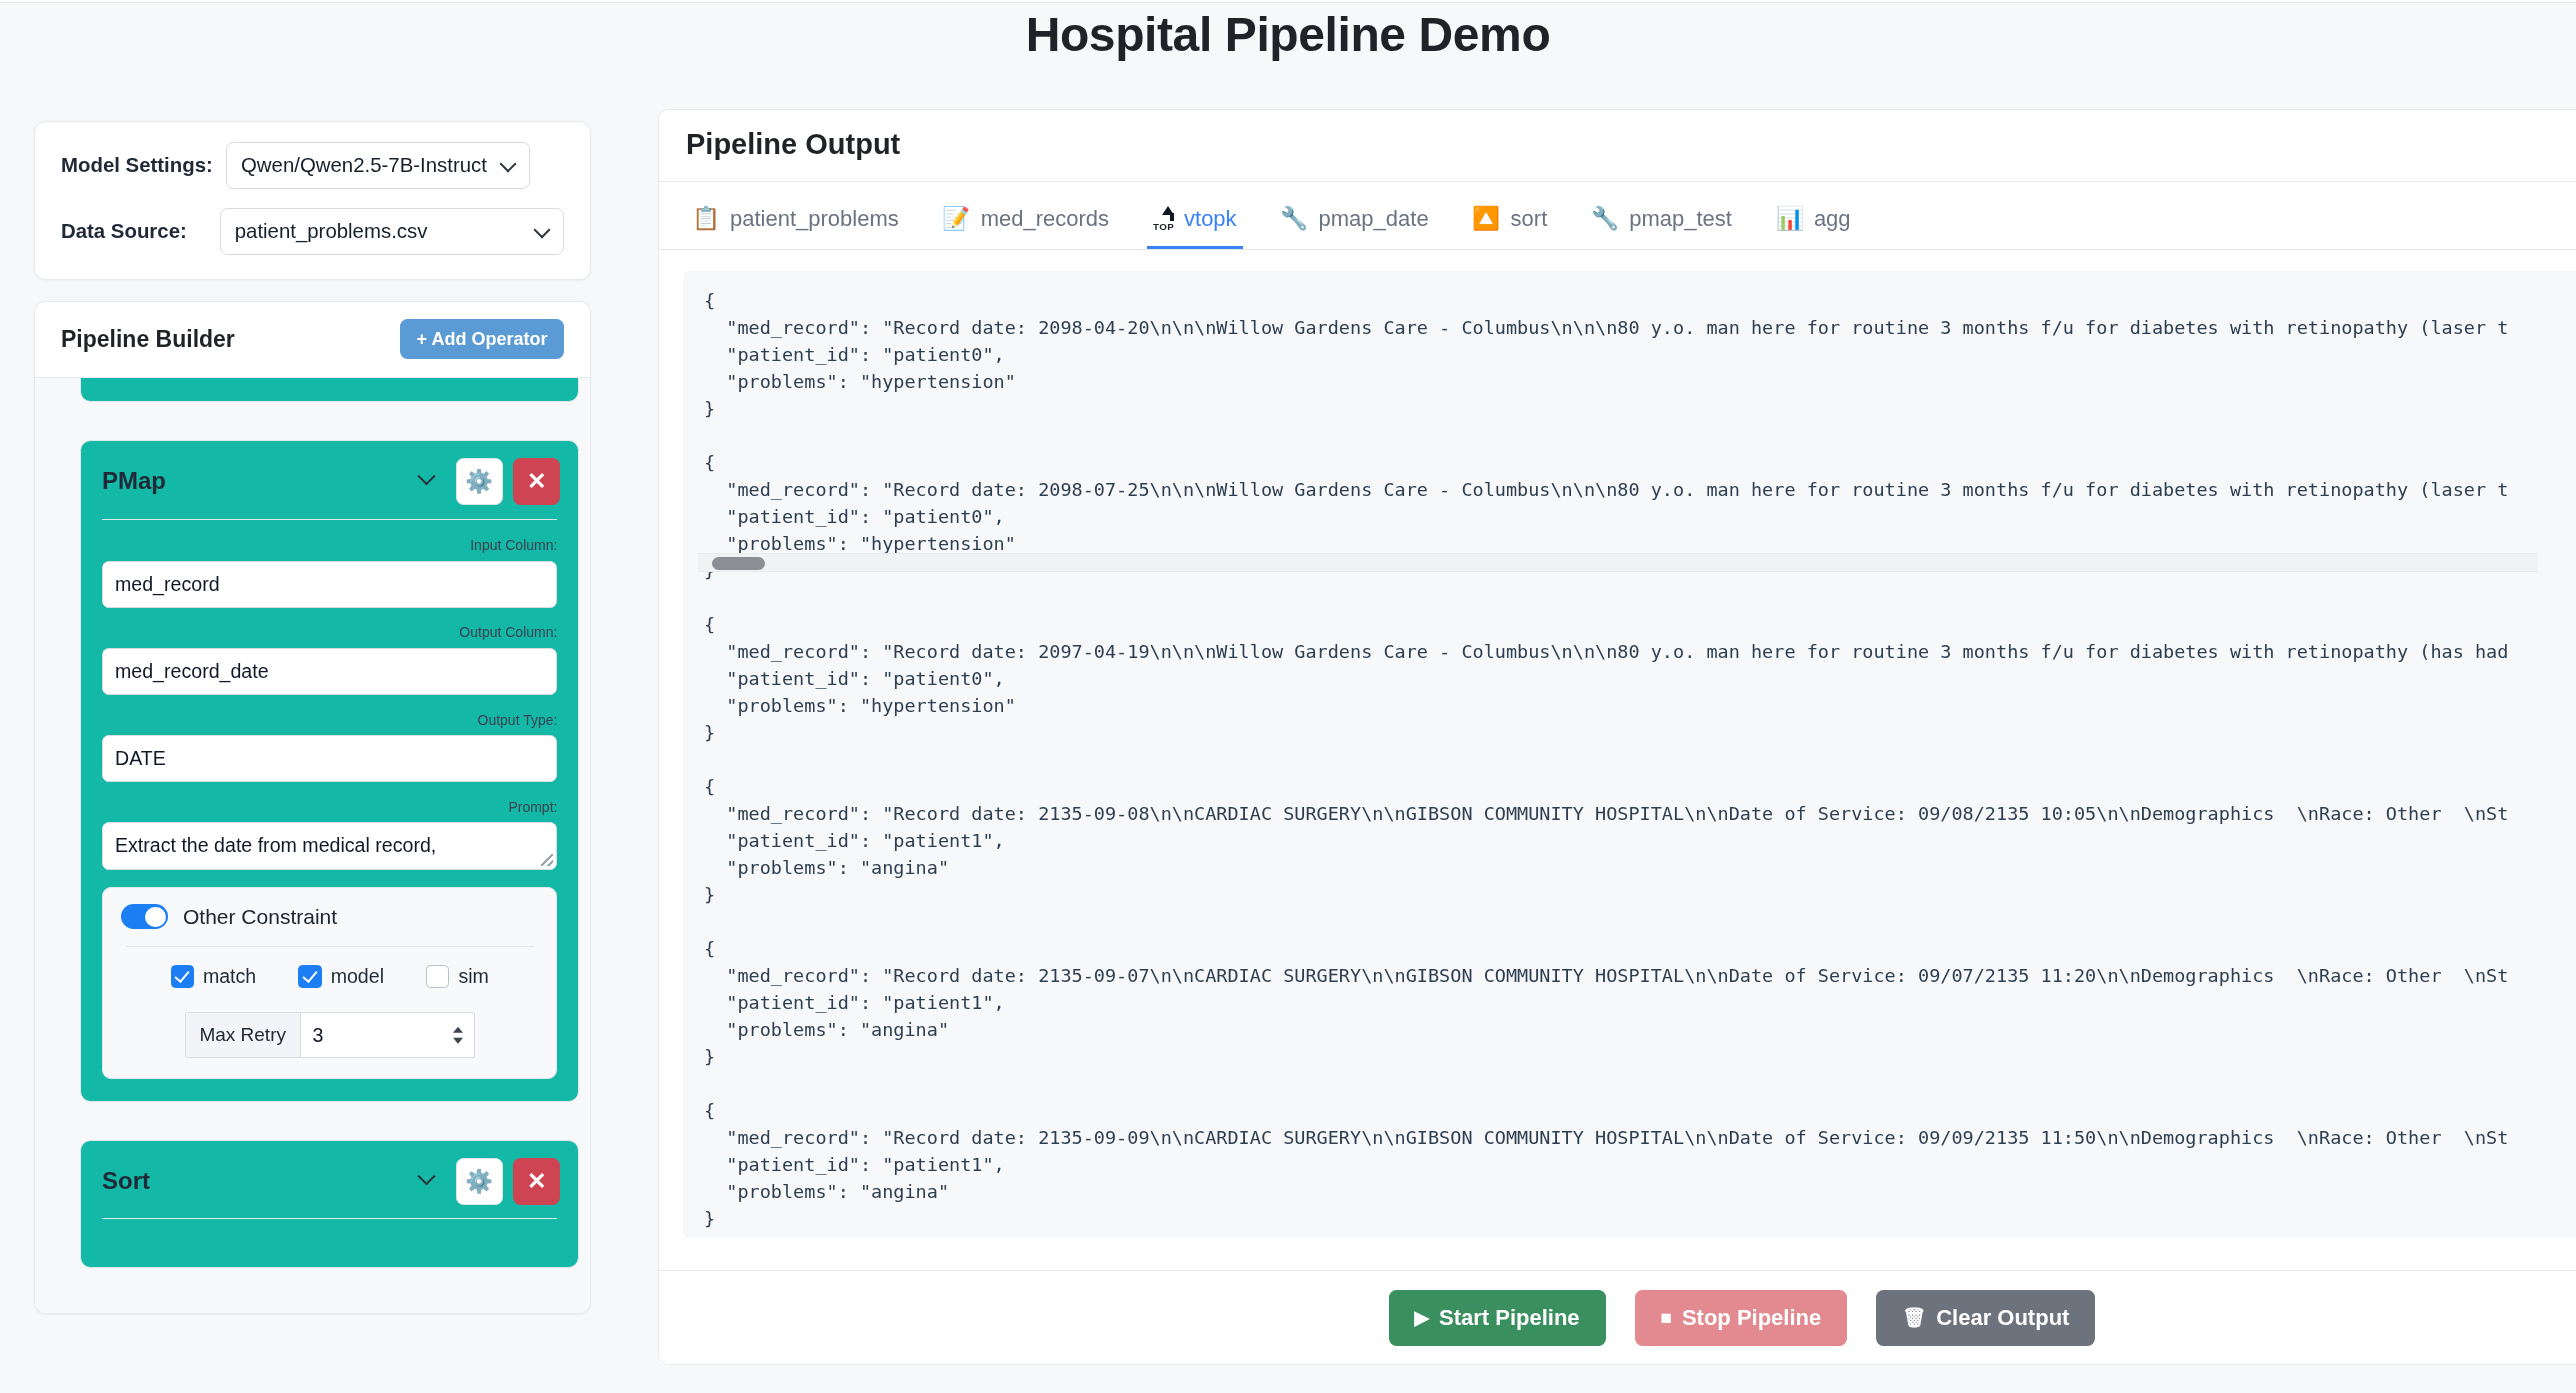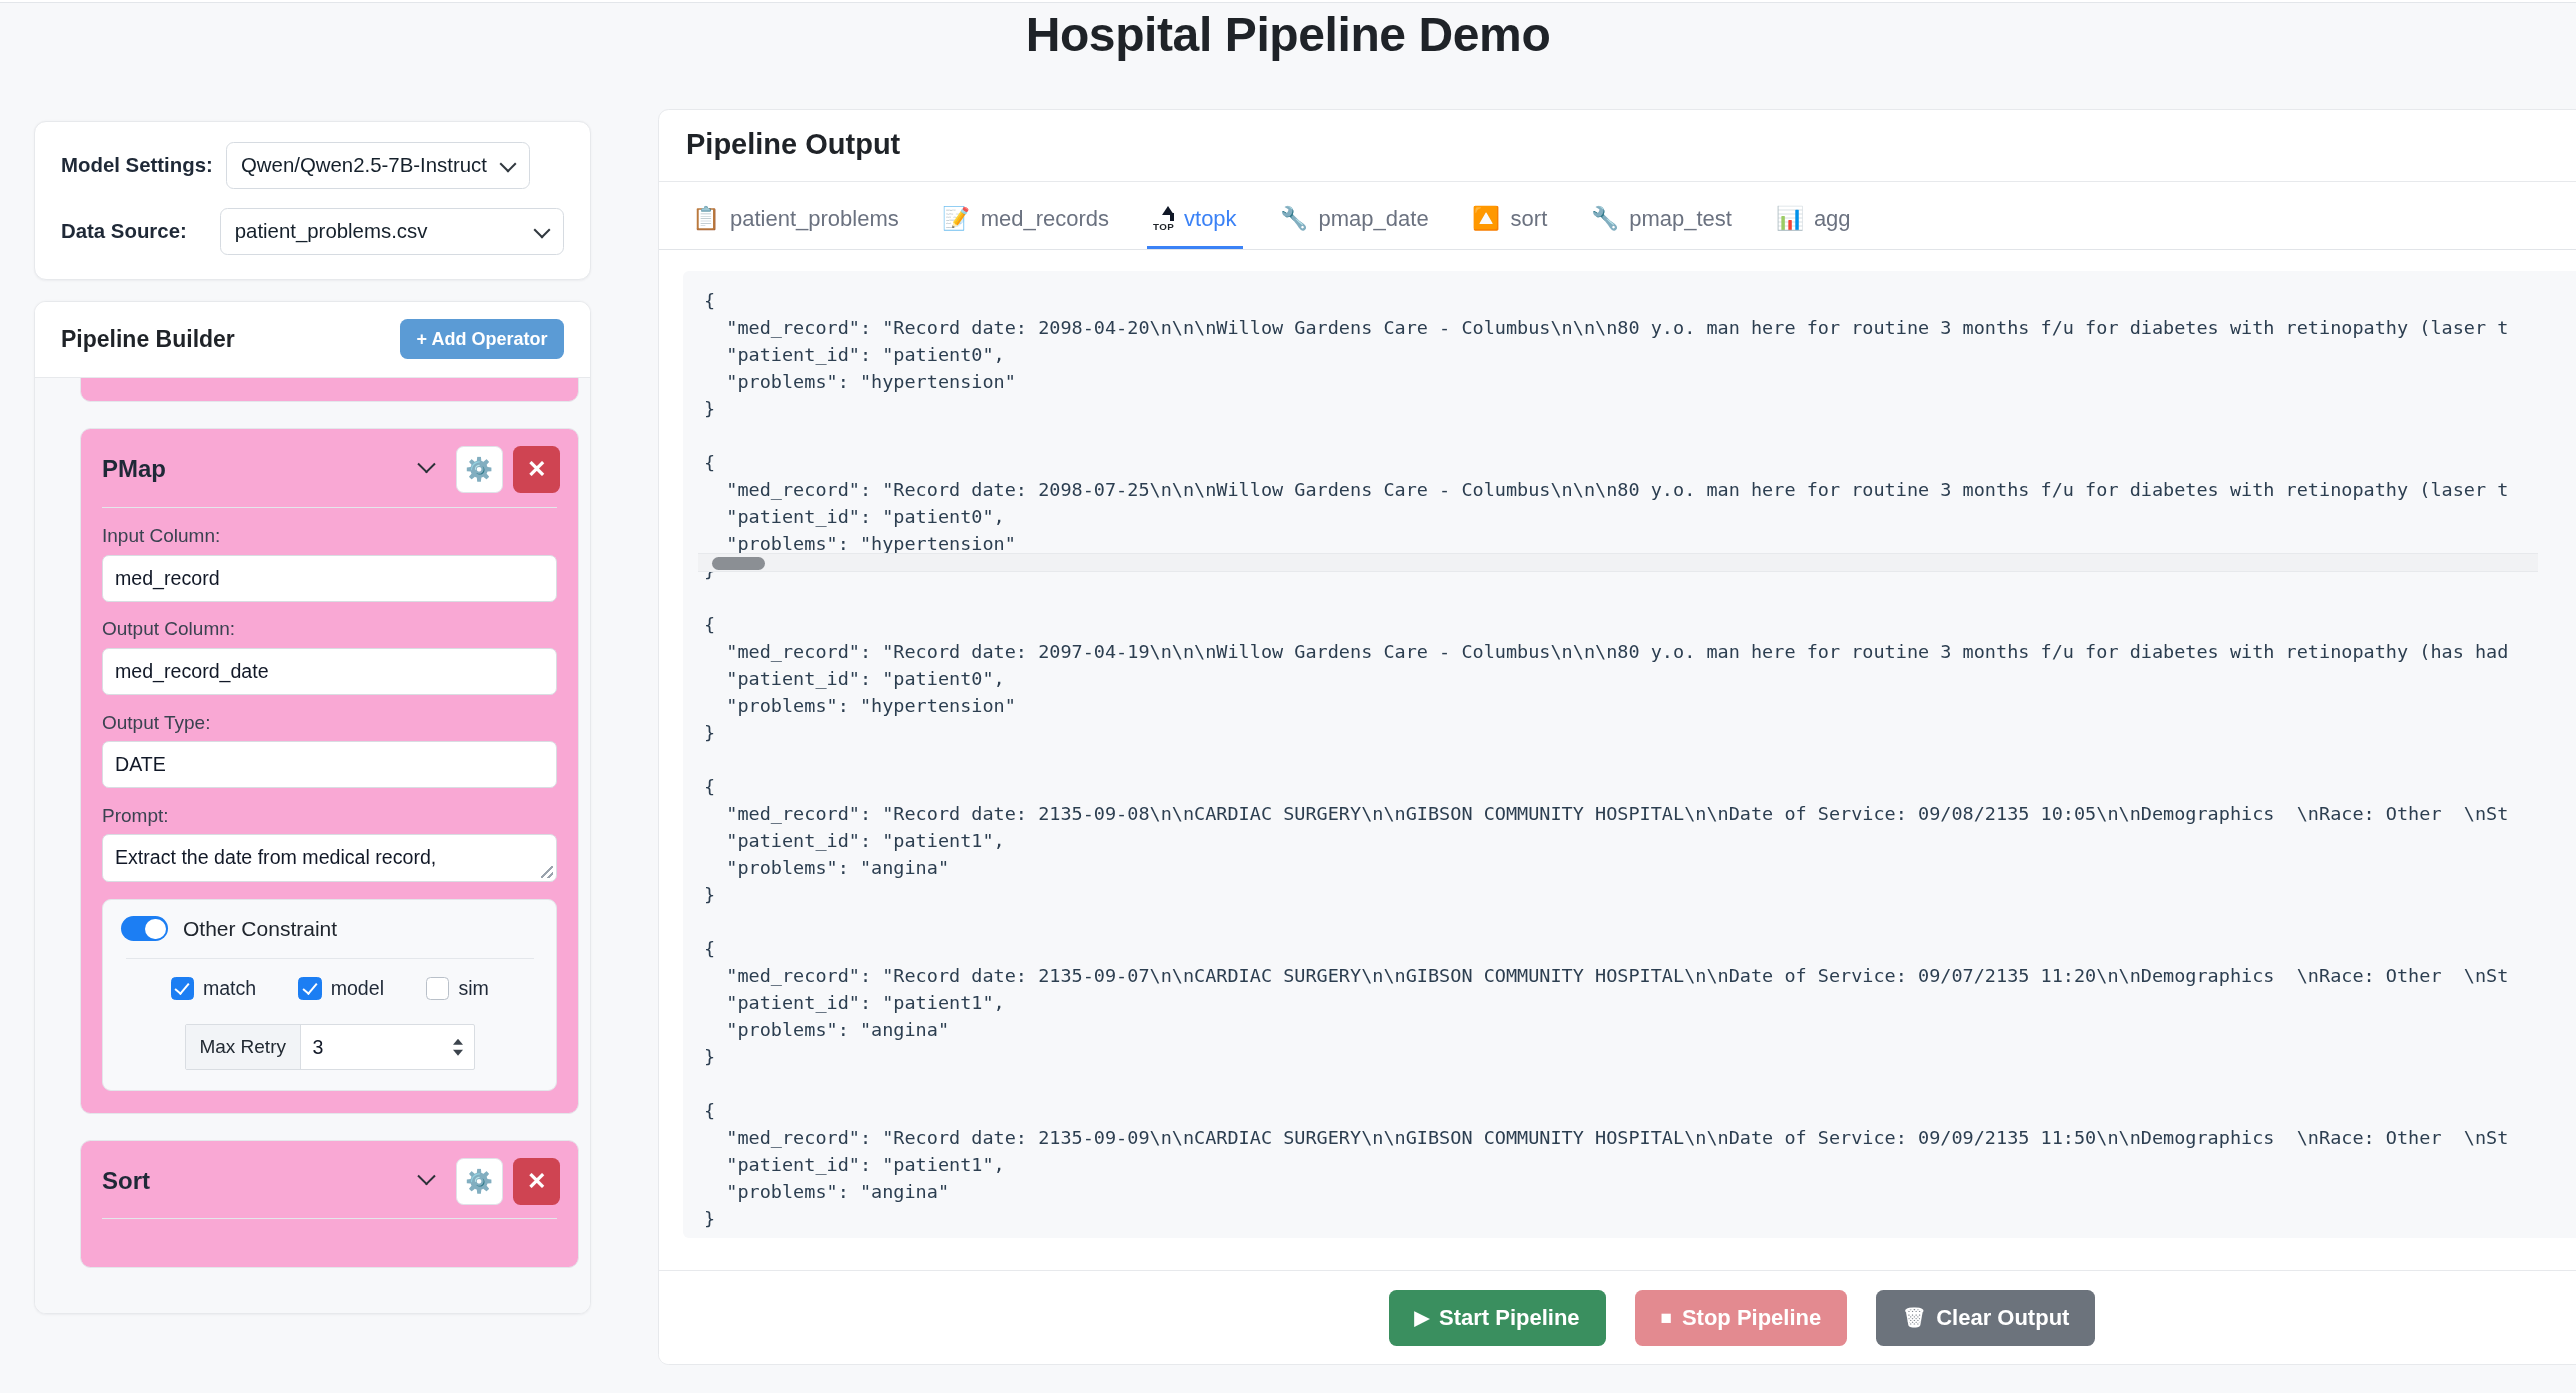--- a/index.html
+++ b/index.html
@@ -81,24 +81,24 @@
     font-family: "Liberation Sans", sans-serif;
   }
   .builder-body {
     position: relative;
     height: 935px;
     overflow: hidden;
     background: #f7f8fa;
     padding: 0 10.6px 0 45px;
   }
   .op-card {
-    background: #f9a8d4;
+    background: #14b8a6;
     border: 0.8px solid #e4e7eb;
     border-radius: 10.6px;
-    margin-bottom: 26px;
+    margin-bottom: 38px;
   }
   .op-card.partial { height: 56px; margin-top: -32px; }
   .op-head {
     display: flex; align-items: center;
     padding: 16.6px 18px 13.6px 21px;
   }
   .op-name { font-size: 24px; font-weight: 700; color: #1f2937; }
   .op-chev {
     margin-left: auto; margin-right: 22.6px;
     width: 13px; height: 13px;
@@ -114,21 +114,21 @@
   }
   .del-btn {
     width: 47px; height: 47px; margin-left: 10.6px;
     background: #cf4452; border: none; border-radius: 7.5px;
     color: #ffffff; font-size: 23.4px; font-weight: 700;
     display: flex; align-items: center; justify-content: center;
     cursor: pointer; font-family: "Liberation Sans", sans-serif;
   }
   .op-sep { height: 0.8px; background: #e4e7eb; margin: 0 21px 18px 21px; }
   .field { padding: 0 21px; margin-bottom: 16.6px; }
-  .field-label { font-size: 19px; color: #394css; color:#3a4250; margin-bottom: 7.5px; }
+  .field-label { font-size: 14px; color: #394css; color:#3a4250; margin-bottom: 7.5px; text-align: right; }
   .field-input {
     width: 100%; height: 47px;
     border: 0.8px solid #d9dde2; border-radius: 6.8px;
     background: #ffffff;
     font-size: 19.6px; color: #111827;
     padding: 0 12px; line-height: 45px;
     white-space: nowrap; overflow: hidden;
     font-family: "Liberation Sans", sans-serif;
   }
   .field-textarea {

